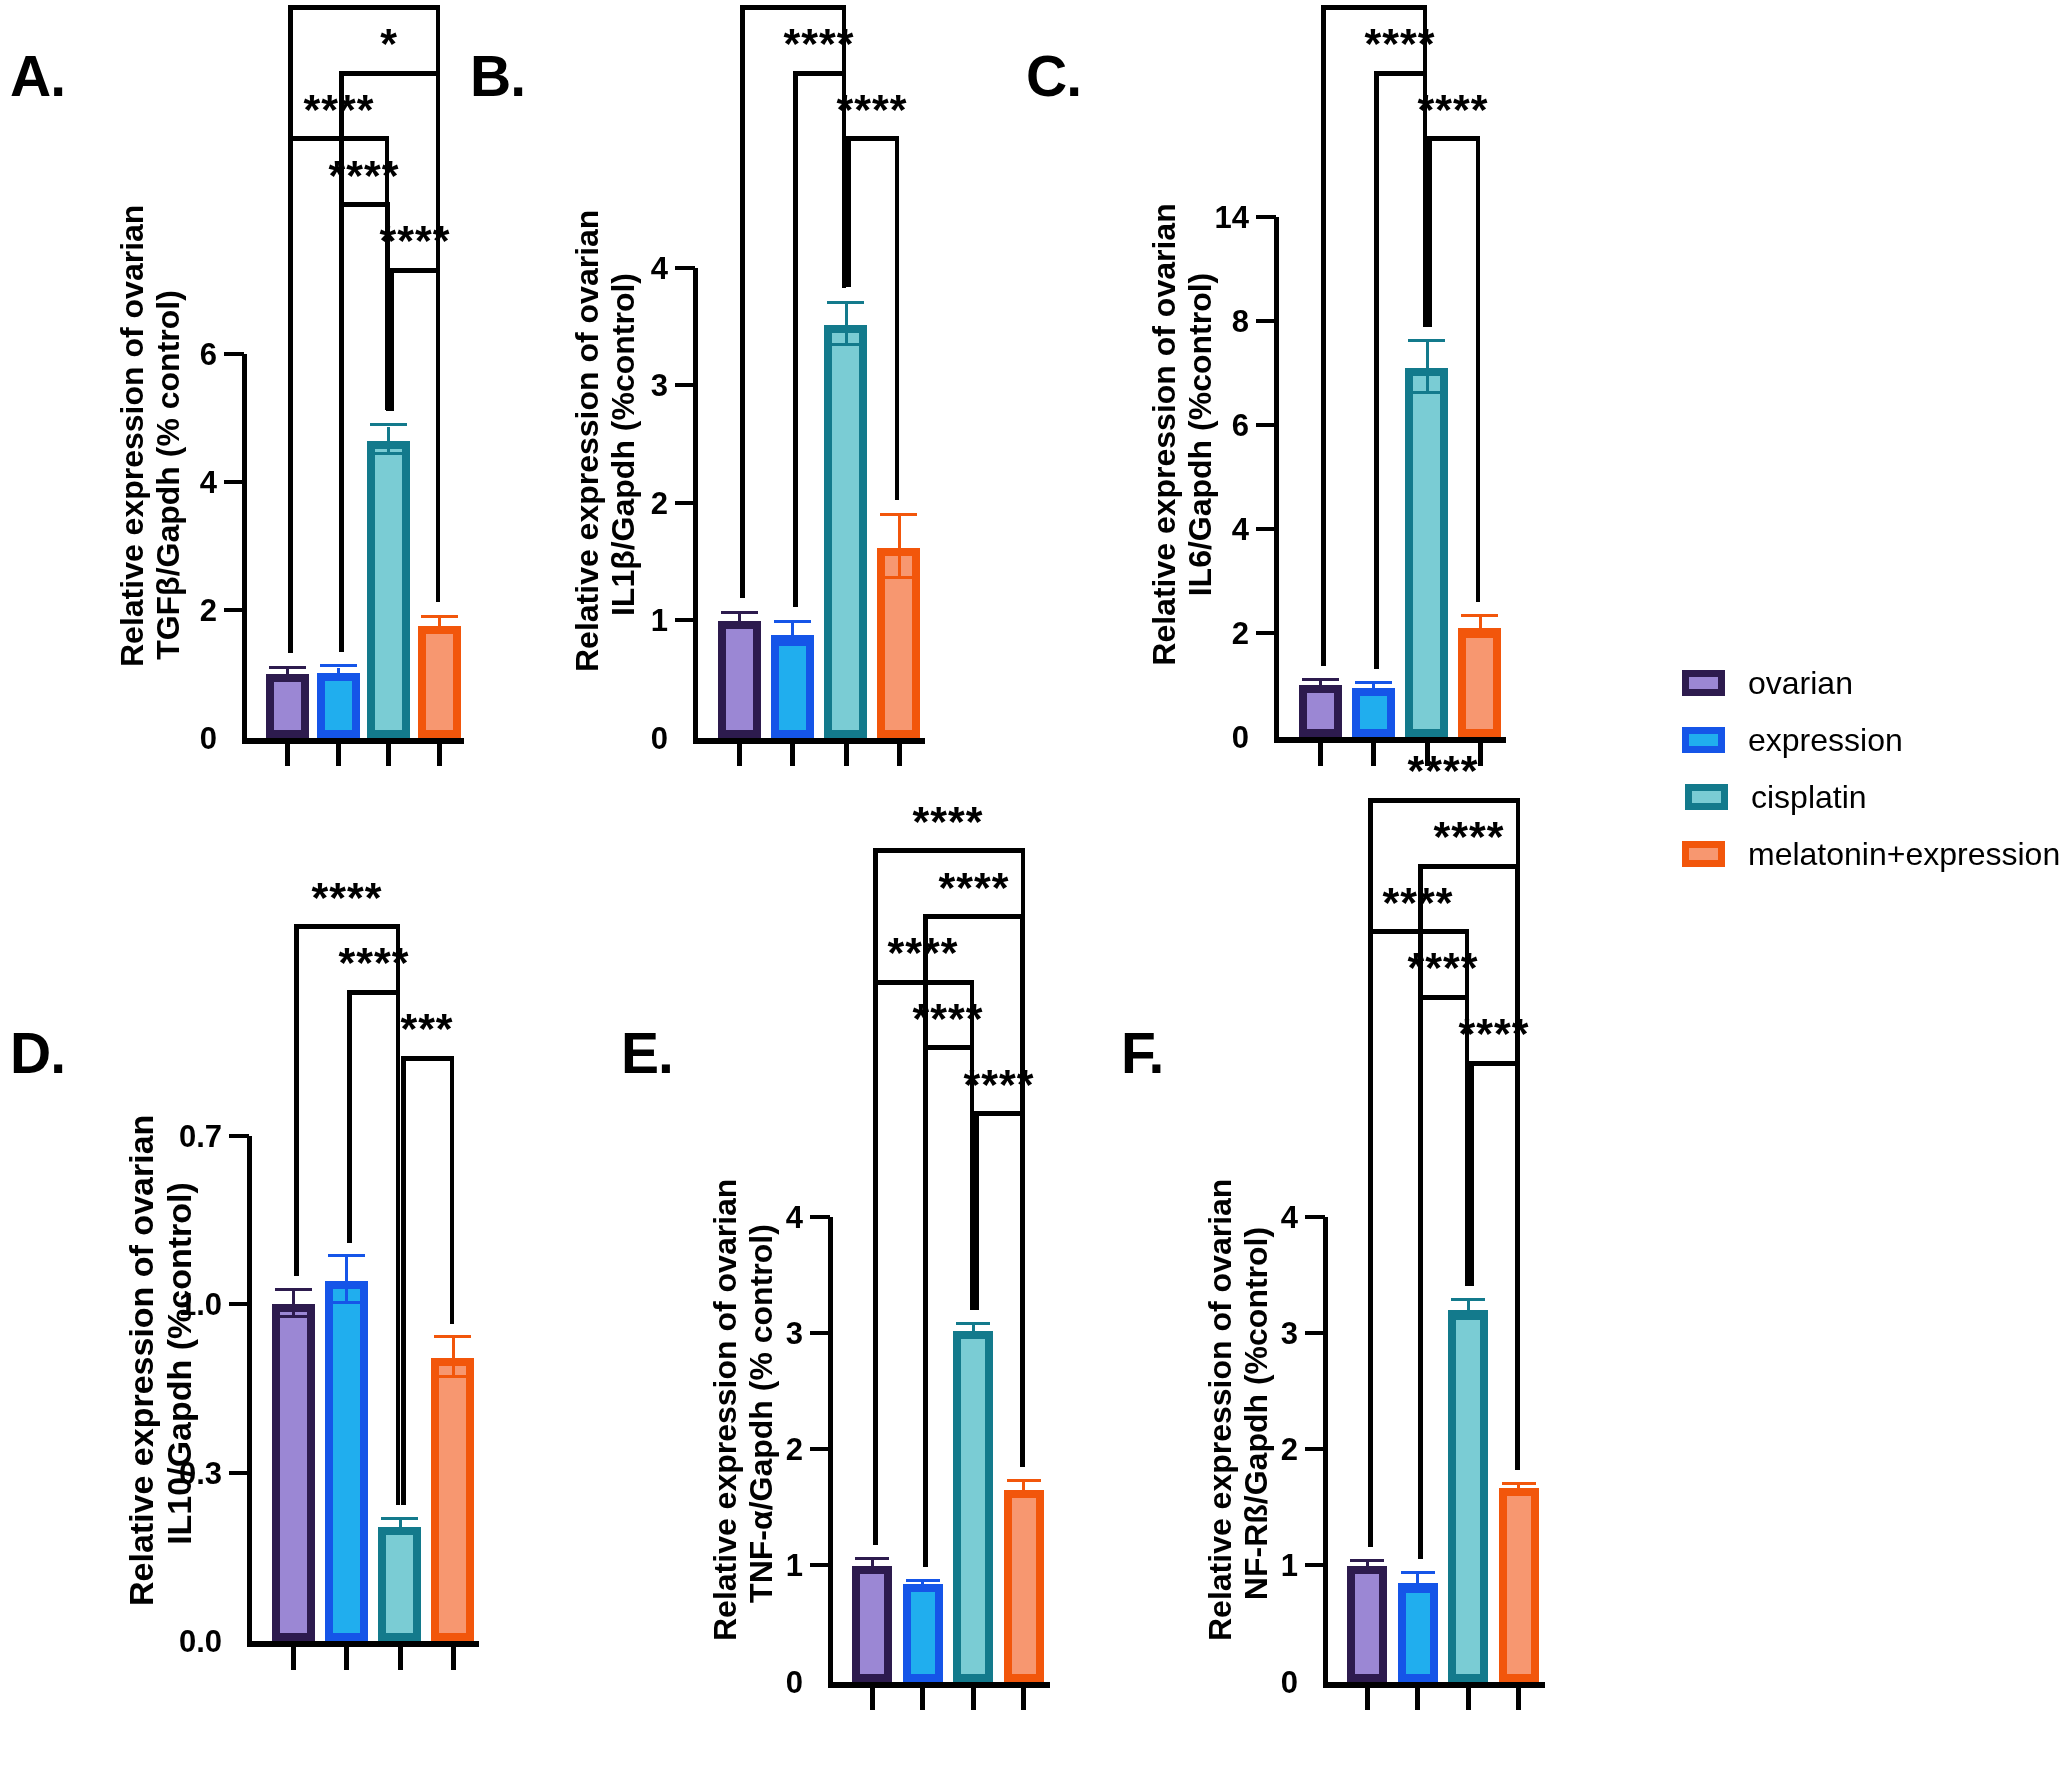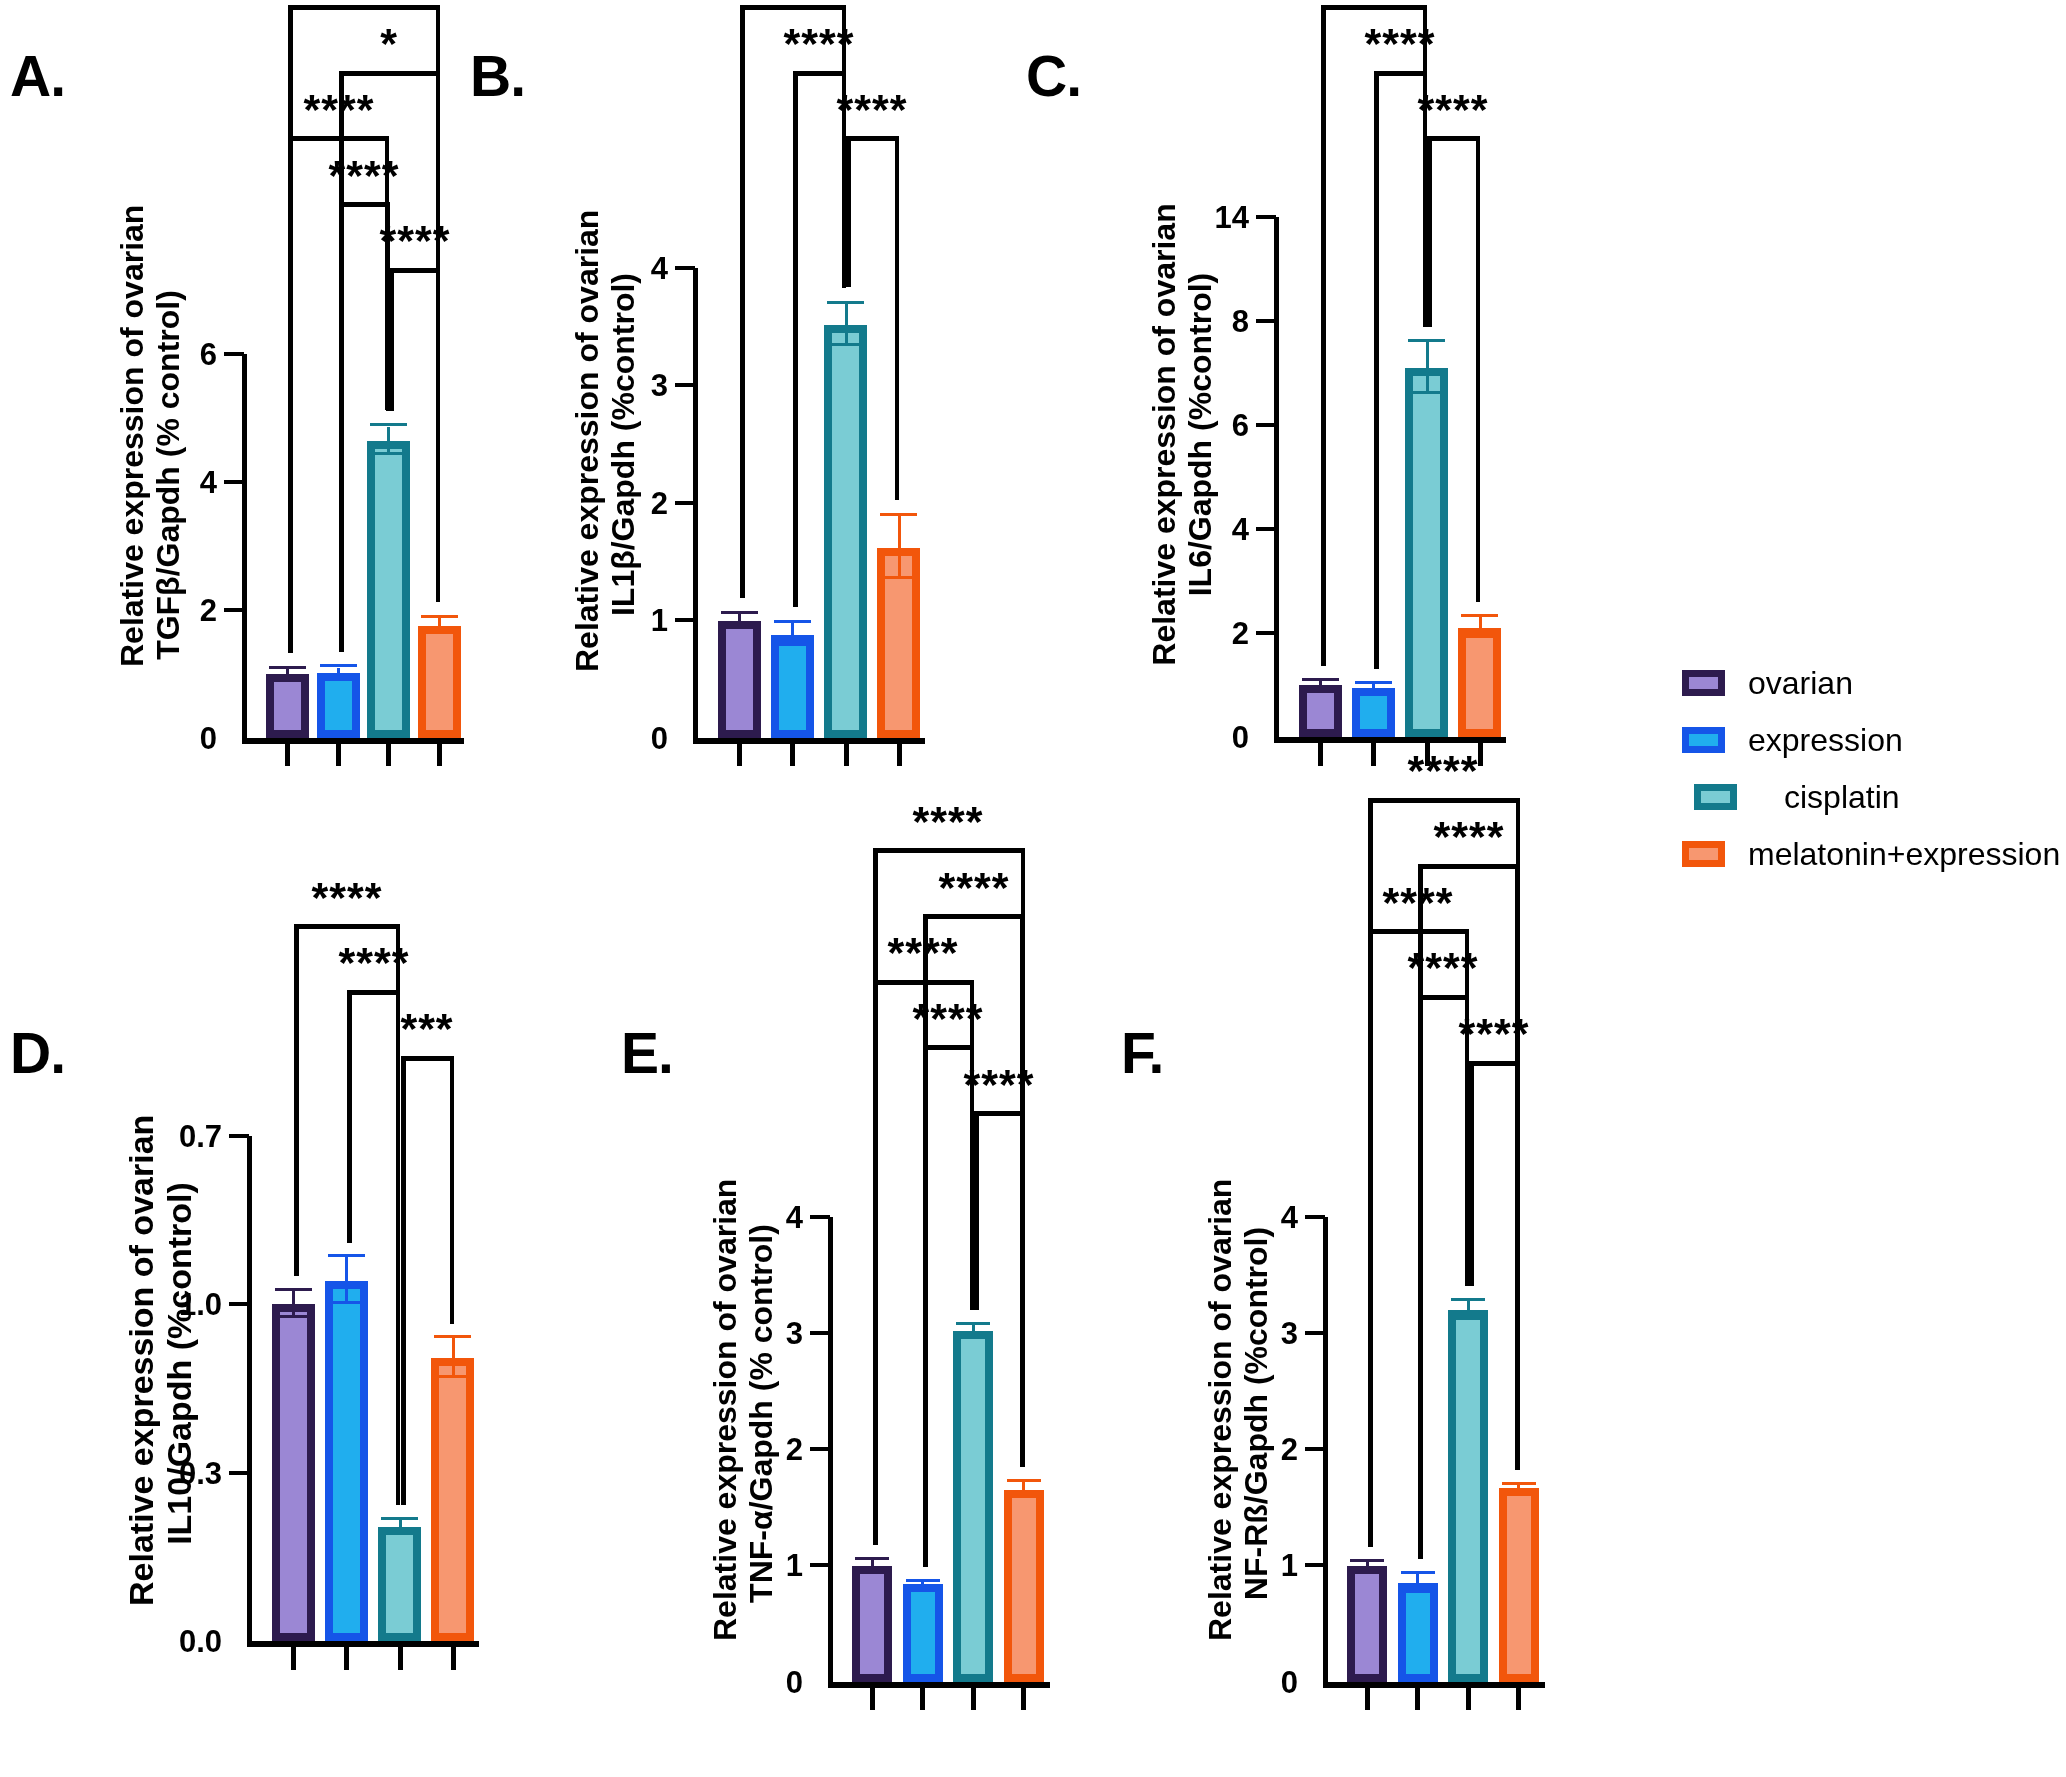--- a/index.html
+++ b/index.html
@@ -421,21 +421,21 @@
     </div>
     <div class="legend" style="left: 1682px; top: 667px; width: 374px; height: 222px;">
       <div class="legend-row" style="left: 0px; top: 0px;">
         <span class="swatch" style="background: rgb(155, 135, 212); border-color: rgb(45, 27, 78);"></span>
         <span class="legend-label">ovarian</span>
       </div>
       <div class="legend-row" style="left: 0px; top: 57px;">
         <span class="swatch" style="background: rgb(32, 174, 238); border-color: rgb(21, 85, 232);"></span>
         <span class="legend-label">expression</span>
       </div>
-      <div class="legend-row" style="left: 12px; top: 114px; gap: 24px;">
+      <div class="legend-row" style="left: 3px; top: 114px;">
         <span class="swatch" style="background: rgb(122, 204, 212); border-color: rgb(19, 122, 140);"></span>
         <span class="legend-label">cisplatin</span>
       </div>
       <div class="legend-row" style="left: 0px; top: 171px;">
         <span class="swatch" style="background: rgb(247, 151, 112); border-color: rgb(242, 86, 11);"></span>
         <span class="legend-label">melatonin+expression</span>
       </div>
     </div>
   </div>
 

